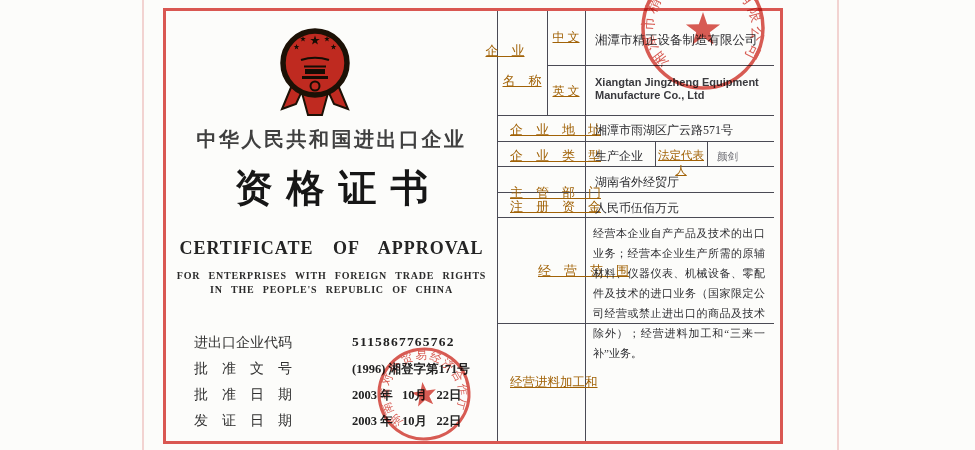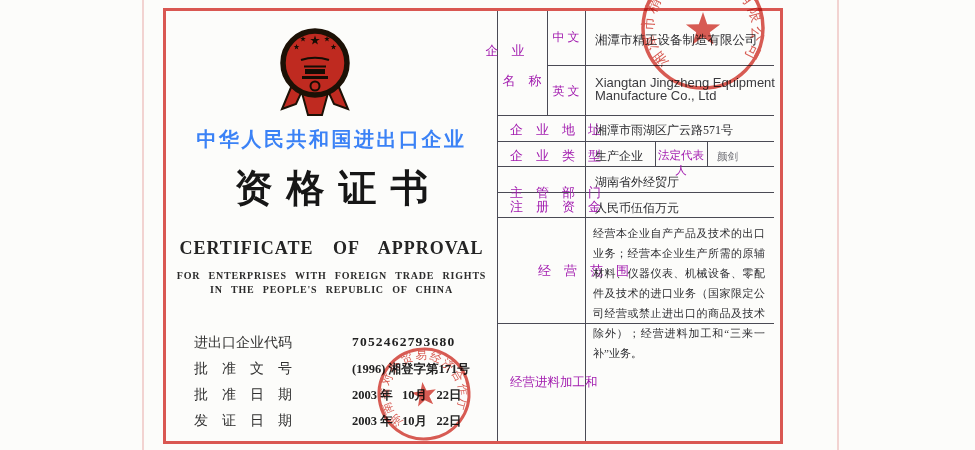--- a/index.html
+++ b/index.html
@@ -18,41 +18,41 @@
     border:3px solid #d95752;background:transparent;
   }
   
   .vl,.hl{position:absolute;background:#4a4a54;}
   .vl{width:1px;}
   .hl{height:1px;}
   
   .center{text-align:center;}
   .title-cn{
     left:166px;top:126px;width:331px;font-size:20px;letter-spacing:2.5px;
-    font-weight:600;color:#3b82f6;
+    font-weight:600;color:#404040;
   }
   .title-book{
     left:166px;top:163px;width:331px;font-size:38px;font-weight:700;
     letter-spacing:14px;text-indent:14px;color:#161616;
   }
   .title-en{
     left:166px;top:238px;width:331px;font-size:18px;font-weight:700;
     letter-spacing:1px;word-spacing:14px;color:#242424;
   }
   .sub-en{
     left:166px;width:331px;font-size:10px;font-weight:700;
     letter-spacing:.8px;word-spacing:5px;color:#2b2b2b;
   }
   .f-label{left:194px;width:112px;font-size:14px;color:#303030;font-weight:500;}
   .f-value{left:352px;font-size:12.5px;font-weight:700;color:#222;}
   .ws-pre{white-space:pre;}
   
-  .t-label{font-size:13px;color:#a21caf;font-weight:500;}
+  .t-label{font-size:13px;color:#a16207;font-weight:500;text-decoration:underline;}
   .t-value{font-size:12px;color:#2c2c30;}
-  .en-name{font-family:"Liberation Sans","DejaVu Sans",sans-serif;font-size:13px;font-weight:400;color:#3a3a3e;line-height:13px;}
+  .en-name{font-family:"Liberation Sans","DejaVu Sans",sans-serif;font-size:11px;font-weight:700;color:#3a3a3e;line-height:13px;}
   .scope-text{
     left:593px;top:223px;width:172px;font-size:11px;line-height:20px;
     text-align:justify;color:#2c2c30;
   }
   
   .seal{mix-blend-mode:multiply;opacity:.88;}
   #gov-seal{left:364px;top:334px;transform:rotate(-8deg);}
   #company-seal{left:637px;top:-38px;}
 </style>
 </head>
@@ -89,21 +89,21 @@
     <circle cx="37" cy="61" r="4.5" fill="#bf2a20" stroke="#150d04" stroke-width="2"></circle>
   </svg>
 
   <div class="abs center title-cn">中华人民共和国进出口企业</div>
   <div class="abs center title-book">资格证书</div>
   <div class="abs center title-en">CERTIFICATE   OF   APPROVAL</div>
   <div class="abs center sub-en" style="top:270px;">FOR  ENTERPRISES  WITH  FOREIGN  TRADE  RIGHTS</div>
   <div class="abs center sub-en" style="top:284px;">IN  THE  PEOPLE'S  REPUBLIC  OF  CHINA</div>
 
   <div class="abs f-label" style="top:334px;">进出口企业代码</div>
-  <div class="abs f-value" style="top:334px;letter-spacing:1.2px;font-size:13.5px;">7052462793680</div>
+  <div class="abs f-value" style="top:334px;letter-spacing:1.2px;font-size:13.5px;">5115867765762</div>
 
   <div class="abs f-label" style="top:360px;">批　准　文　号</div>
   <div class="abs f-value" style="top:361px;">(1996) 湘登字第171号</div>
 
   <div class="abs f-label" style="top:386px;">批　准　日　期</div>
   <div class="abs f-value ws-pre" style="top:387px;">2003 年   10月   22日</div>
 
   <div class="abs f-label" style="top:412px;">发　证　日　期</div>
   <div class="abs f-value ws-pre" style="top:413px;">2003 年   10月   22日</div>
 

